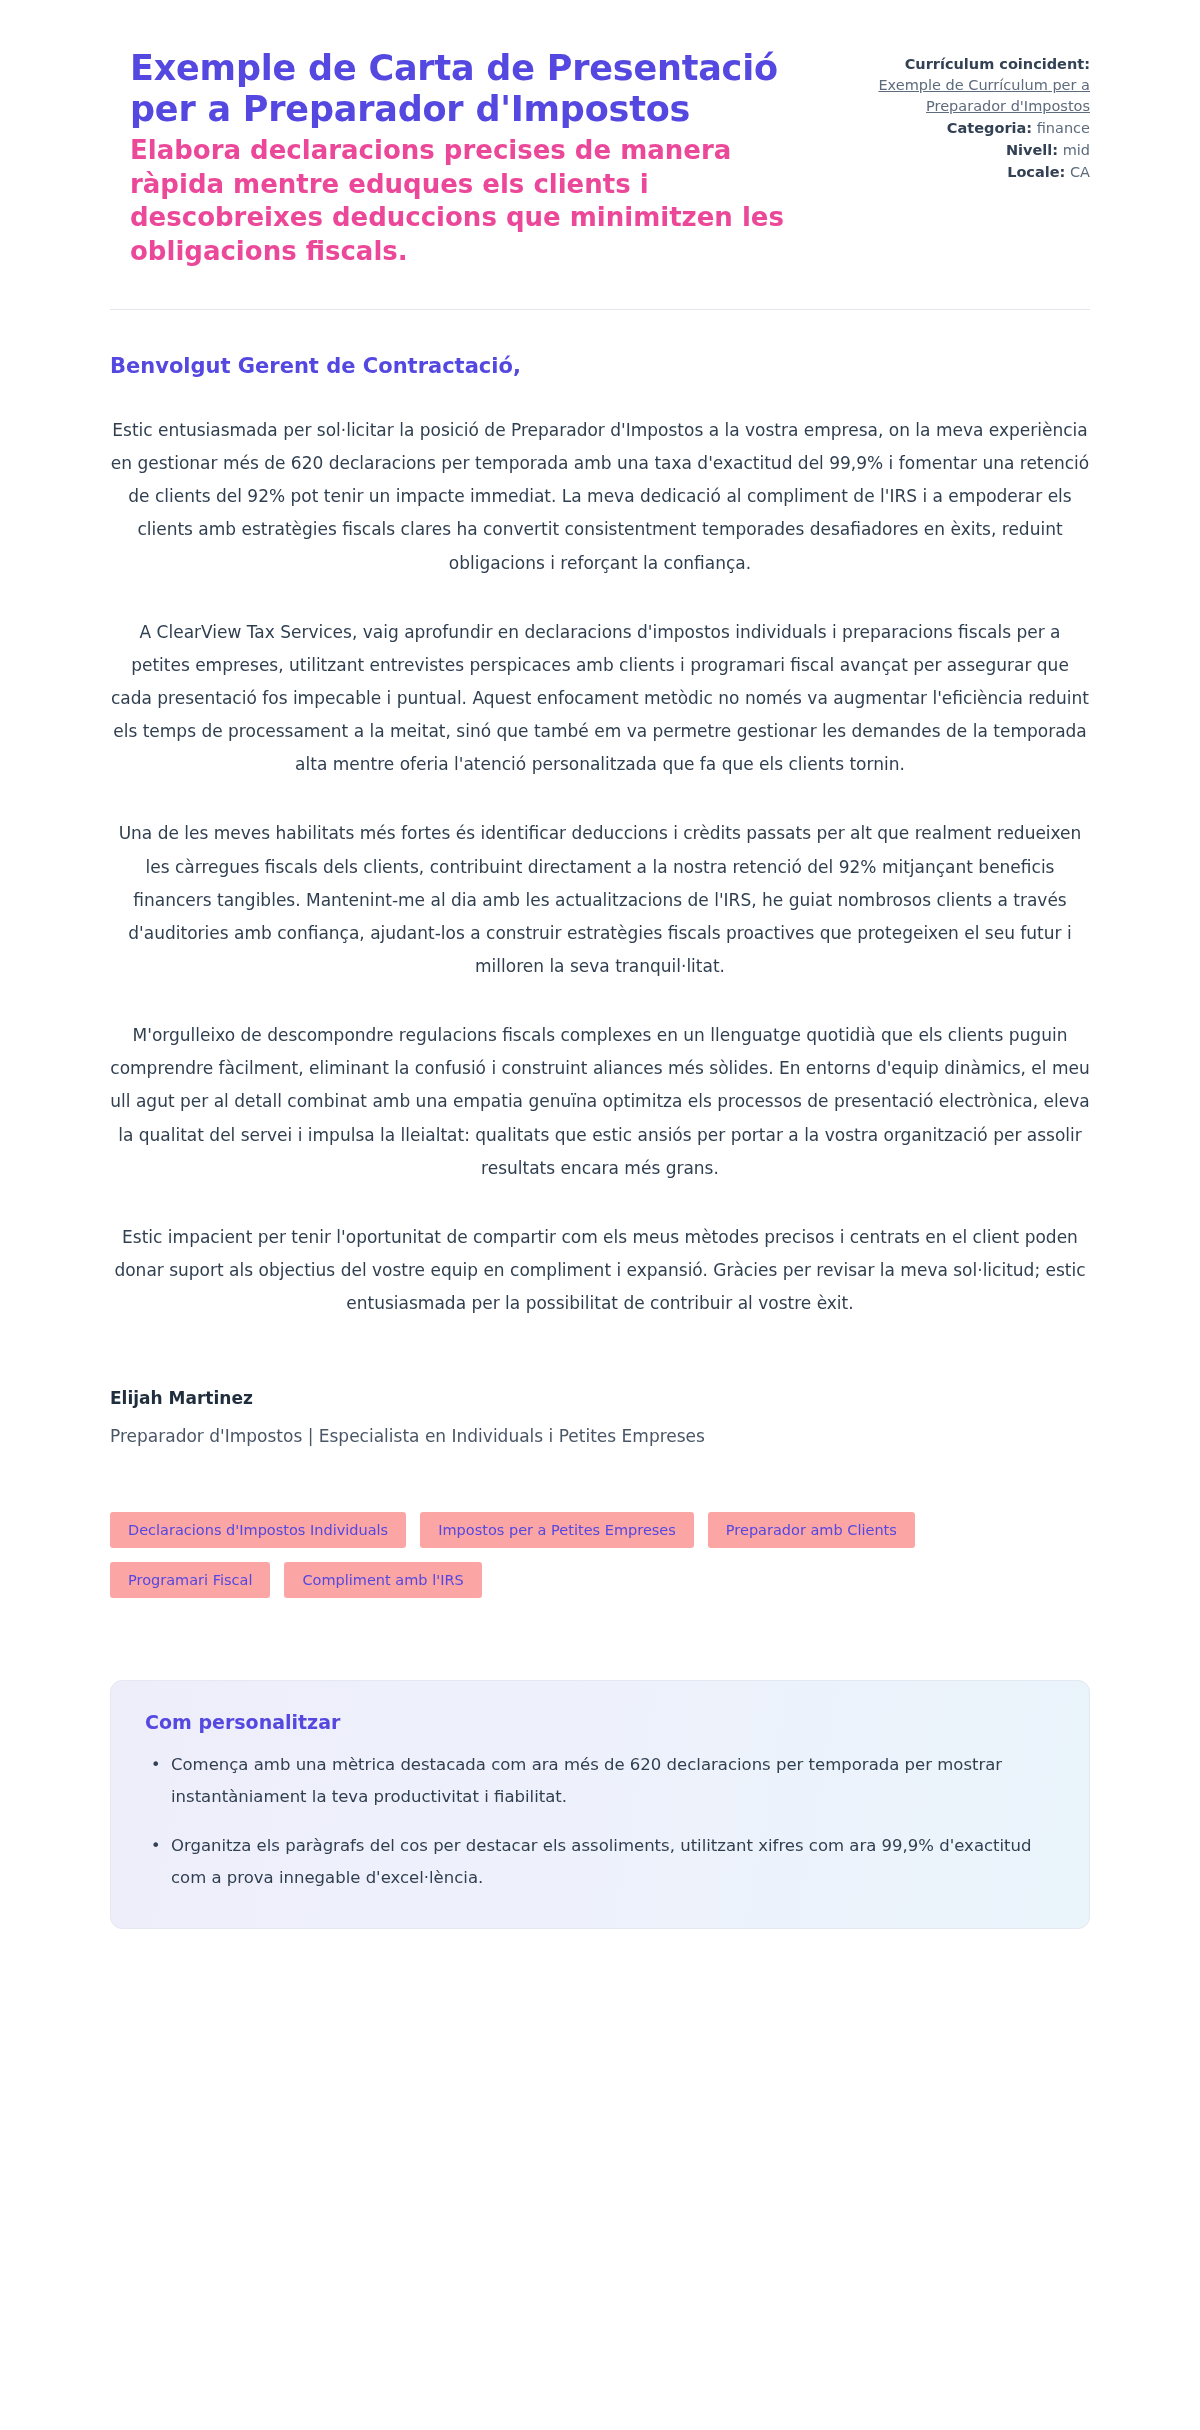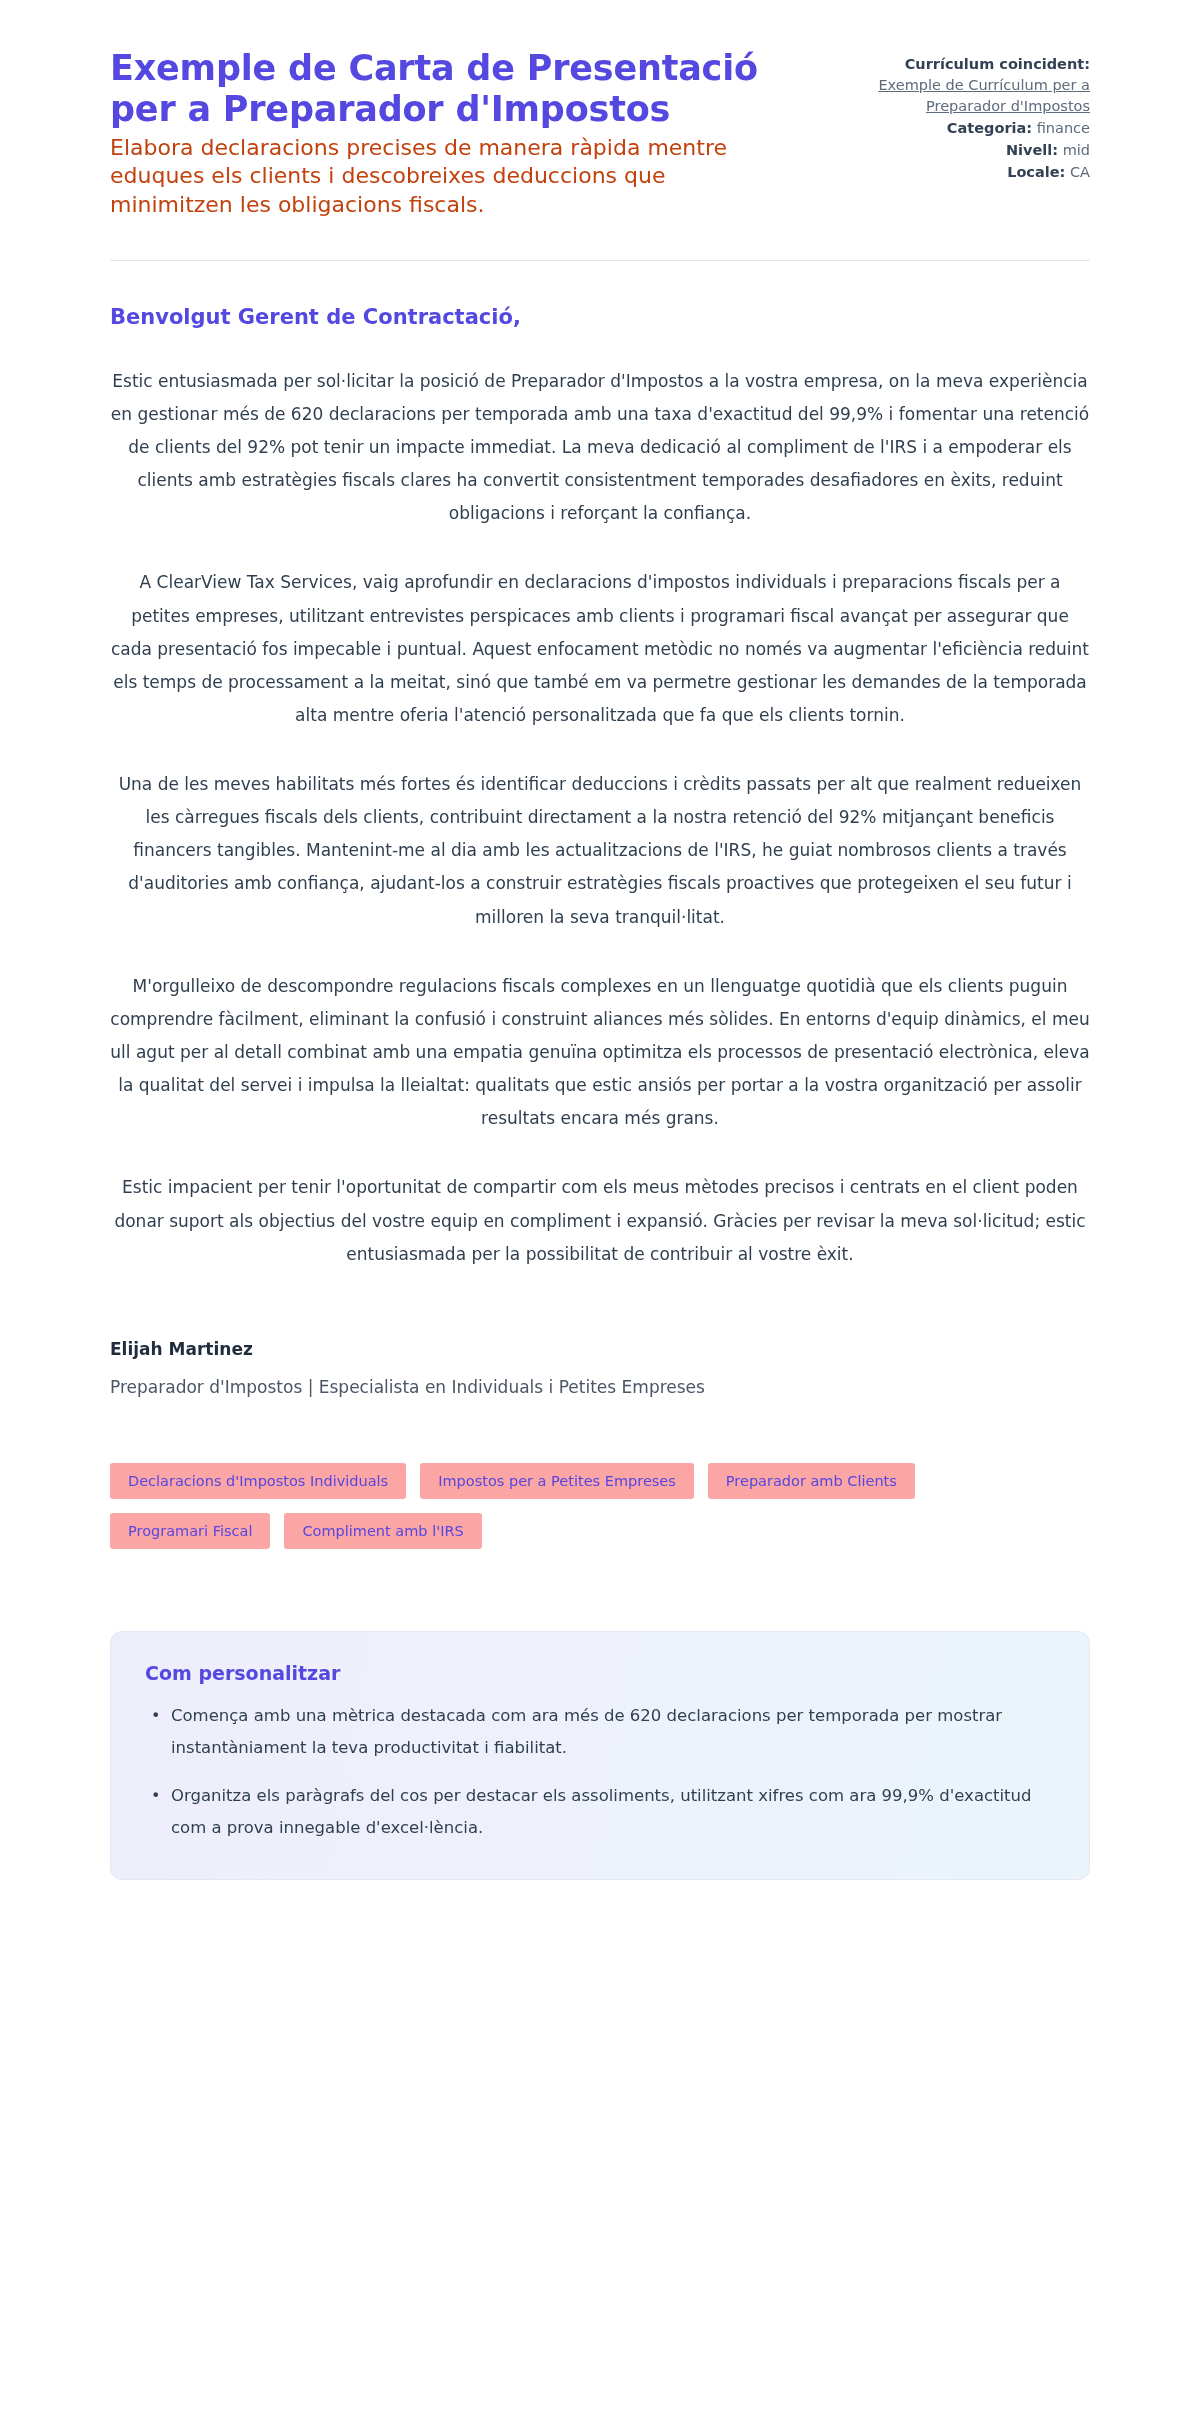--- a/index.html
+++ b/index.html
@@ -19,36 +19,37 @@
     box-sizing: border-box;
     padding: 48px 110px 40px 110px;
   }
 
   
   .header {
     display: flex;
     align-items: flex-start;
     justify-content: space-between;
     gap: 24px;
+    margin-left: 20px;
   }
   .header-left { width: 700px; }
   .doc-title {
     margin: 0;
     font-size: 35px;
     line-height: 1.17;
     font-weight: bold;
     color: #5448e0;
     letter-spacing: -0.2px;
   }
   .doc-subtitle {
     margin: 4px 0 0 0;
-    font-size: 22px;
+    font-size: 26px;
     line-height: 1.3;
-    font-weight: normal;
-    color: #c2410c;
+    font-weight: bold;
+    color: #ec4899;
     max-width: 700px;
   }
   .meta {
     width: 290px;
     text-align: right;
     font-size: 14.5px;
     line-height: 1.45;
     color: #566173;
     padding-top: 6px;
   }

